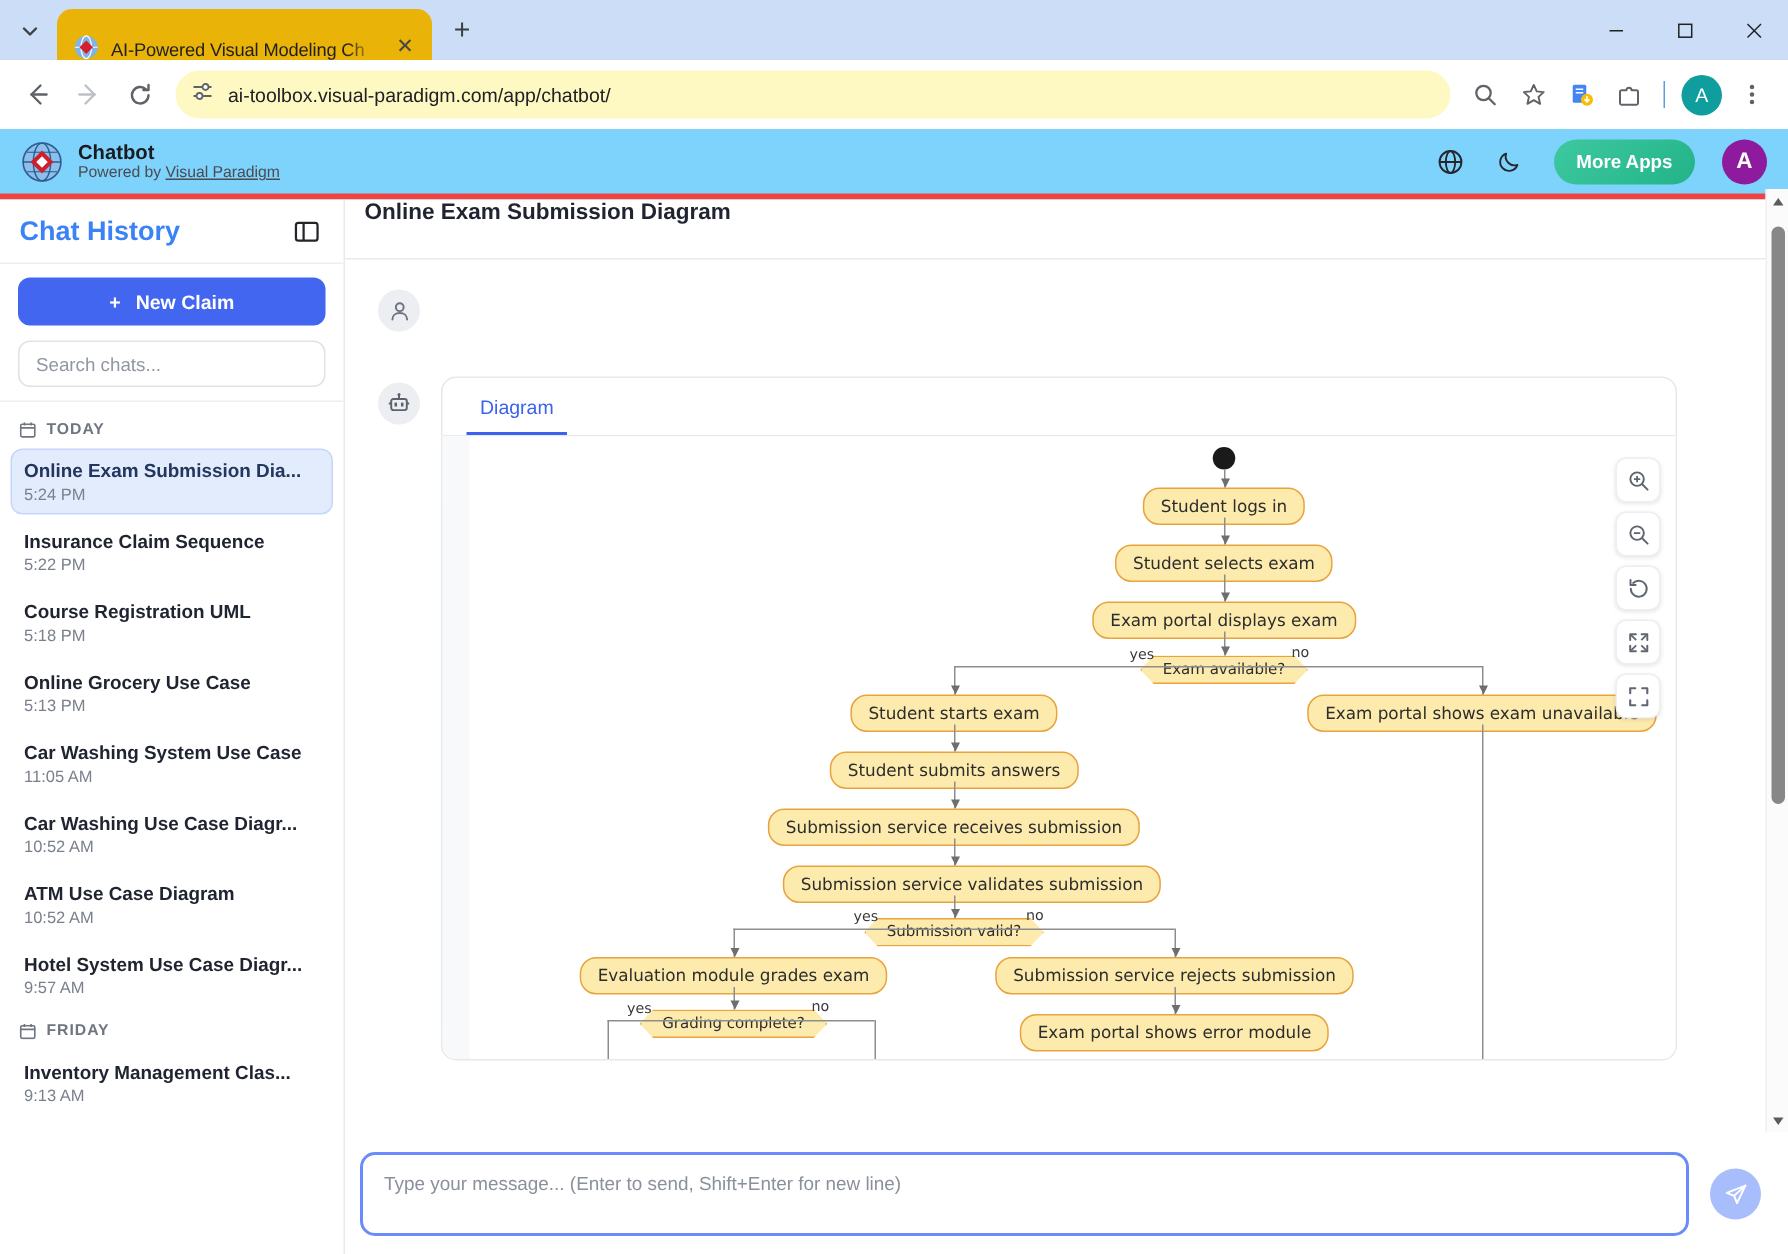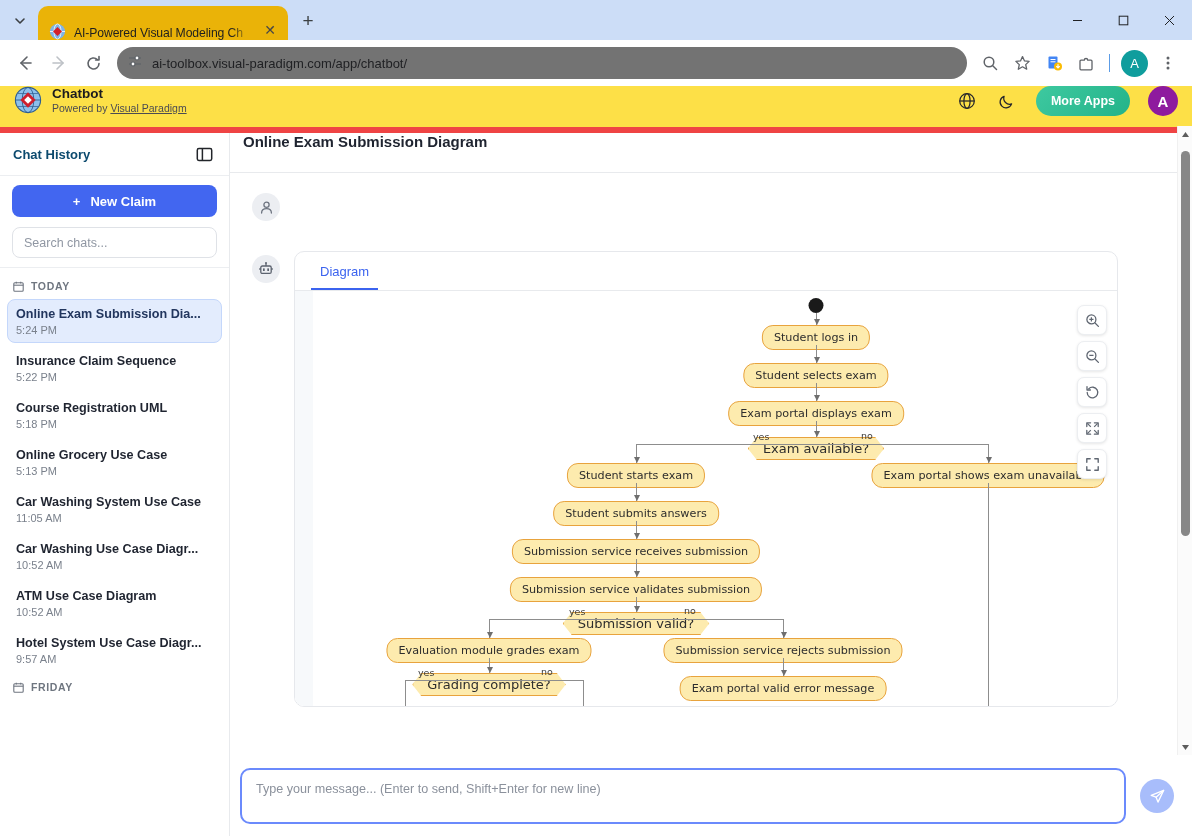--- a/index.html
+++ b/index.html
@@ -53,42 +53,42 @@
   .toolbar {
     height: 46px; background: #ffffff; display: flex; align-items: center;
     padding: 0 9px; gap: 2px; flex: 0 0 46px;
   }
   .nav-btn {
     width: 32px; height: 32px; border-radius: 50%; display: flex;
     align-items: center; justify-content: center; cursor: pointer; color: #5f6368;
   }
   .nav-btn.disabled { color: #bdc1c6; cursor: default; }
   .omnibox {
-    flex: 1; height: 32px; background: #737373; border-radius: 16px;
+    flex: 1; height: 32px; background: #fef9c3; border-radius: 16px;
     display: flex; align-items: center; padding: 0 12px 0 10px;
     margin: 0 6px; gap: 9px; cursor: text;
   }
   .omnibox-url { font-size: 13px; color: #202124; white-space: nowrap; }
   .tb-icon {
     width: 30px; height: 30px; border-radius: 50%; display: flex;
     align-items: center; justify-content: center; cursor: pointer; color: #5f6368;
   }
   .tb-sep { width: 1px; height: 18px; background: #5c9ce6; margin: 0 6px; }
   .profile-pill {
     width: 27px; height: 27px; border-radius: 50%; background: #0f9d9d;
     color: #fff; font-size: 13px; font-weight: 500; display: flex;
     align-items: center; justify-content: center; cursor: pointer; margin: 0 3px;
   }
 
   
   .page { flex: 1; display: flex; flex-direction: column; background: #fff; position: relative; }
 
   .app-header {
-    height: 47px; flex: 0 0 47px; background: #fde047; border-bottom: 6px solid #ef4444;
-    display: flex; padding: 0 14px; gap: 10px;
+    height: 47px; flex: 0 0 47px; background: #7dd3fc; border-bottom: 4px solid #ef4444;
+    display: flex; align-items: center; padding: 0 14px; gap: 10px;
   }
   .logo { width: 28px; height: 28px; flex: 0 0 28px; position: relative; }
   .brand-text { display: flex; flex-direction: column; line-height: 1.15; }
   .brand-name { font-size: 13.5px; font-weight: 700; color: #1b1b1f; }
   .brand-sub { font-size: 10.5px; color: #4b4b52; }
   .brand-sub a { color: #4b4b52; text-decoration: underline; }
   .header-spacer { flex: 1; }
   .hdr-icon {
     width: 30px; height: 30px; border-radius: 50%; display: flex;
     align-items: center; justify-content: center; cursor: pointer; color: #26262b;
@@ -109,21 +109,21 @@
 
   
   .sidebar {
     width: 230px; flex: 0 0 230px; background: #fff; border-right: 1px solid #e8eaed;
     display: flex; flex-direction: column; min-height: 0;
   }
   .sb-head {
     height: 43px; flex: 0 0 43px; display: flex; align-items: center;
     padding: 0 13px; border-bottom: 1px solid #eceef1;
   }
-  .sb-title { font-size: 13px; font-weight: 700; color: #0c4a6e; flex: 1; }
+  .sb-title { font-size: 18px; font-weight: 700; color: #3b82f6; flex: 1; }
   .sb-toggle {
     width: 24px; height: 24px; display: flex; align-items: center;
     justify-content: center; cursor: pointer;
   }
   .sb-top { padding: 9px 12px 10px; }
   .new-chat {
     width: 100%; height: 32px; border: none; border-radius: 8px;
     background: #4266f0; color: #fff; font-size: 13px; font-weight: 700;
     cursor: pointer; display: flex; align-items: center; justify-content: center;
     gap: 10px; font-family: "Liberation Sans", sans-serif;
@@ -207,21 +207,21 @@
   }
 
   .uml-node {
     position: absolute; background: #fdebae; border: 1px solid #e8a33d;
     border-radius: 11px; font-size: 11.2px; color: #2d2d2d; white-space: nowrap;
     padding: 5px 11px; transform: translateX(-50%);
     font-family: "DejaVu Sans", sans-serif;
   }
   .uml-dia {
     position: absolute; background: #fdebae; border: 1px solid #e8a33d;
-    font-size: 13px; color: #2d2d2d; white-space: nowrap; padding: 3px 14px;
+    font-size: 10px; color: #2d2d2d; white-space: nowrap; padding: 3px 14px;
     transform: translateX(-50%);
     clip-path: polygon(9px 0, calc(100% - 9px) 0, 100% 50%, calc(100% - 9px) 100%, 9px 100%, 0 50%);
     font-family: "DejaVu Sans", sans-serif;
     text-align: center;
   }
   .uml-start {
     position: absolute; width: 15px; height: 15px; border-radius: 50%;
     background: #1a1a1a; transform: translateX(-50%);
   }
   .uml-line { position: absolute; background: #8d8d8d; }
@@ -477,20 +477,24 @@
             </div>
             <div class="group-head">
               <svg width="11" height="11" viewBox="0 0 11 11">
                 <rect x=".8" y="1.8" width="9.4" height="8.4" rx="1" fill="none" stroke="#6f7680" stroke-width="1.1"></rect>
                 <line x1=".8" y1="4.2" x2="10.2" y2="4.2" stroke="#6f7680" stroke-width="1.1"></line>
                 <line x1="3.3" y1=".7" x2="3.3" y2="2.6" stroke="#6f7680" stroke-width="1.1"></line>
                 <line x1="7.7" y1=".7" x2="7.7" y2="2.6" stroke="#6f7680" stroke-width="1.1"></line>
               </svg>
               <span>FRIDAY</span>
             </div>
+            <div class="chat-item">
+              <div class="chat-name">Inventory Management Clas...</div>
+              <div class="chat-time">9:13 AM</div>
+            </div>
           </div>
       </div>
 
       <div class="main">
         <div class="main-head">
           <span class="main-title">Online Exam Submission Diagram</span>
         </div>
 
         <div class="convo">
           <div class="convo-inner">
@@ -524,26 +528,26 @@
                   <div class="diagram-gutter"></div>
                   <div class="diagram-canvas" id="uml-canvas">
                       <div class="uml-start" style="left: 521px; top: 7px;"></div>
                       <div class="uml-node" style="left: 521px; top: 34px;">Student logs in</div>
                       <div class="uml-node" style="left: 521px; top: 72px;">Student selects exam</div>
                       <div class="uml-node" style="left: 521px; top: 110px;">Exam portal displays exam</div>
                       <div class="uml-dia" style="left: 521px; top: 146px;">Exam available?</div>
                       <div class="uml-node" style="left: 341px; top: 172px;">Student starts exam</div>
                       <div class="uml-node" style="left: 341px; top: 210px;">Student submits answers</div>
                       <div class="uml-node" style="left: 341px; top: 248px;">Submission service receives submission</div>
-                      <div class="uml-node" style="left: 341px; top: 286px;">Submission service validates submission</div>
+                      <div class="uml-node" style="left: 353px; top: 286px;">Submission service validates submission</div>
                       <div class="uml-dia" style="left: 341px; top: 321px;">Submission valid?</div>
                       <div class="uml-node" style="left: 194px; top: 347px;">Evaluation module grades exam</div>
                       <div class="uml-dia" style="left: 194px; top: 382px;">Grading complete?</div>
                       <div class="uml-node" style="left: 488px; top: 347px;">Submission service rejects submission</div>
-                      <div class="uml-node" style="left: 488px; top: 385px;">Exam portal valid error message</div>
+                      <div class="uml-node" style="left: 488px; top: 385px;">Exam portal shows error module</div>
                       <div class="uml-node" style="left: 693px; top: 172px;">Exam portal shows exam unavailable</div>
                       <div class="uml-line" style="left: 521px; top: 22px; width: 1px; height: 12px;"></div>
                       <div class="arrowhead" style="left: 521.5px; top: 28px;"></div>
                       <div class="uml-line" style="left: 521px; top: 54px; width: 1px; height: 18px;"></div>
                       <div class="arrowhead" style="left: 521.5px; top: 66px;"></div>
                       <div class="uml-line" style="left: 521px; top: 92px; width: 1px; height: 18px;"></div>
                       <div class="arrowhead" style="left: 521.5px; top: 104px;"></div>
                       <div class="uml-line" style="left: 521px; top: 130px; width: 1px; height: 16px;"></div>
                       <div class="arrowhead" style="left: 521.5px; top: 140px;"></div>
                       <div class="uml-line" style="left: 341px; top: 153px; width: 180px; height: 1px;"></div>

